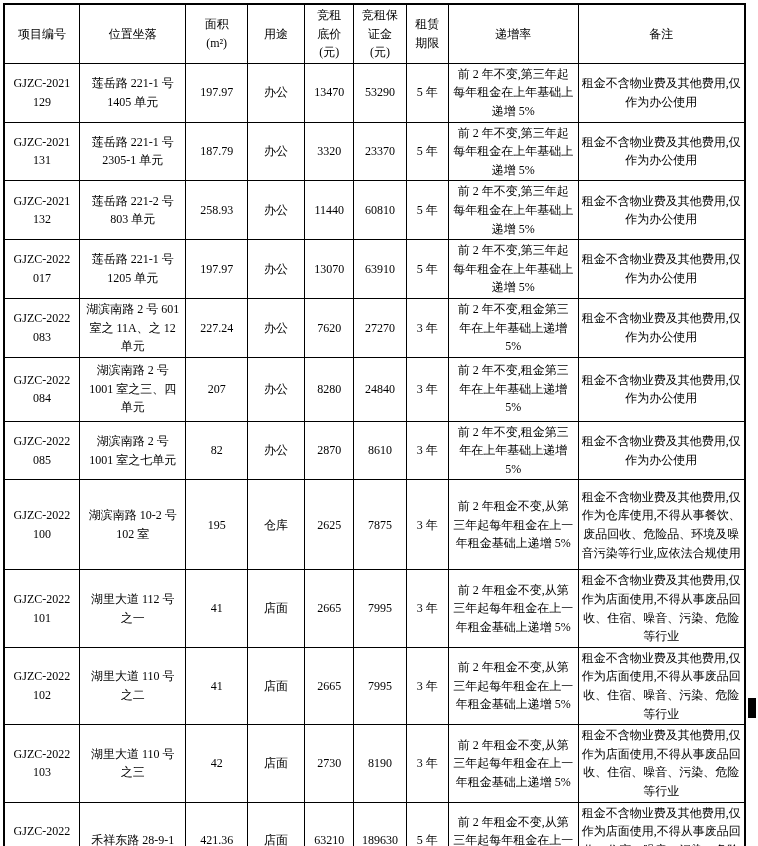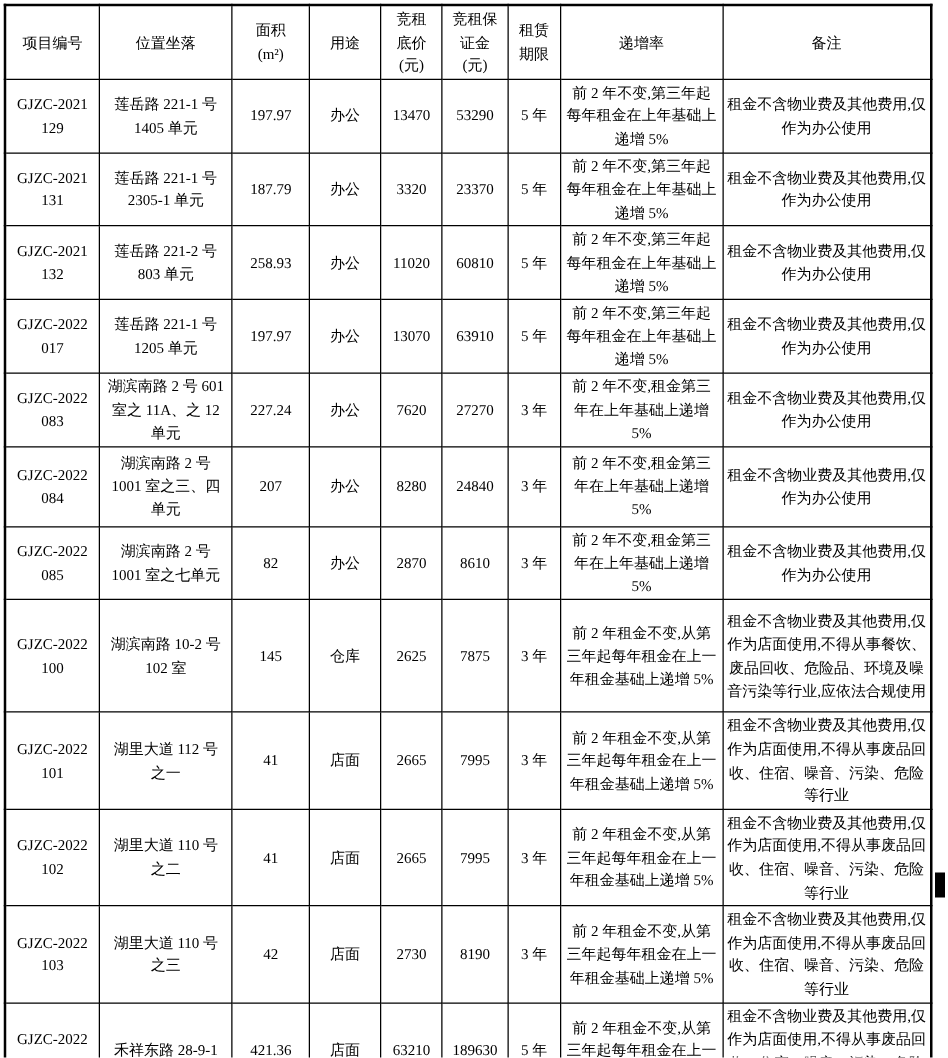--- a/index.html
+++ b/index.html
@@ -127,21 +127,21 @@
     <td>前 2 年不变,第三年起每年租金在上年基础上递增 5%</td>
     <td>租金不含物业费及其他费用,仅作为办公使用</td>
   </tr>
       <tr>
     <td>GJZC-2021
 132</td>
     <td>莲岳路 221-2 号
 803 单元</td>
     <td>258.93</td>
     <td>办公</td>
-    <td>11020</td>
+    <td>11440</td>
     <td>60810</td>
     <td>5 年</td>
     <td>前 2 年不变,第三年起每年租金在上年基础上递增 5%</td>
     <td>租金不含物业费及其他费用,仅作为办公使用</td>
   </tr>
       <tr>
     <td>GJZC-2022
 017</td>
     <td>莲岳路 221-1 号
 1205 单元</td>
@@ -192,27 +192,27 @@
     <td>8610</td>
     <td>3 年</td>
     <td>前 2 年不变,租金第三年在上年基础上递增 5%</td>
     <td>租金不含物业费及其他费用,仅作为办公使用</td>
   </tr>
       <tr>
     <td>GJZC-2022
 100</td>
     <td>湖滨南路 10-2 号
 102 室</td>
-    <td>145</td>
+    <td>195</td>
     <td>仓库</td>
     <td>2625</td>
     <td>7875</td>
     <td>3 年</td>
     <td>前 2 年租金不变,从第三年起每年租金在上一年租金基础上递增 5%</td>
-    <td>租金不含物业费及其他费用,仅作为店面使用,不得从事餐饮、废品回收、危险品、环境及噪音污染等行业,应依法合规使用</td>
+    <td>租金不含物业费及其他费用,仅作为仓库使用,不得从事餐饮、废品回收、危险品、环境及噪音污染等行业,应依法合规使用</td>
   </tr>
       <tr>
     <td>GJZC-2022
 101</td>
     <td>湖里大道 112 号
 之一</td>
     <td>41</td>
     <td>店面</td>
     <td>2665</td>
     <td>7995</td>

